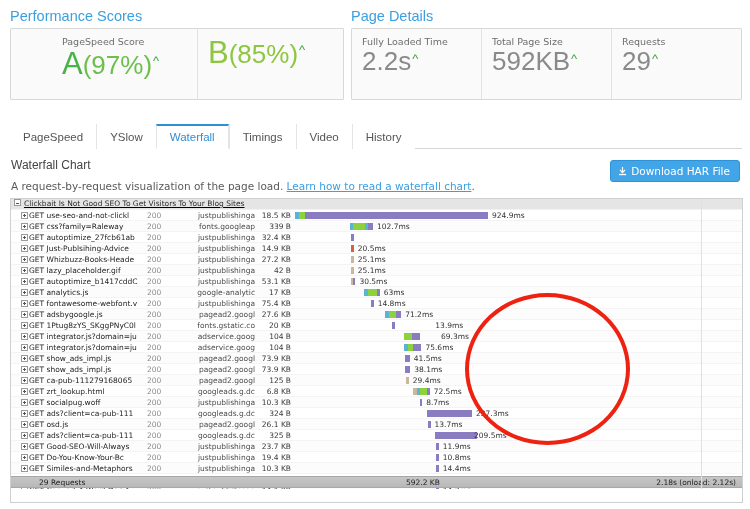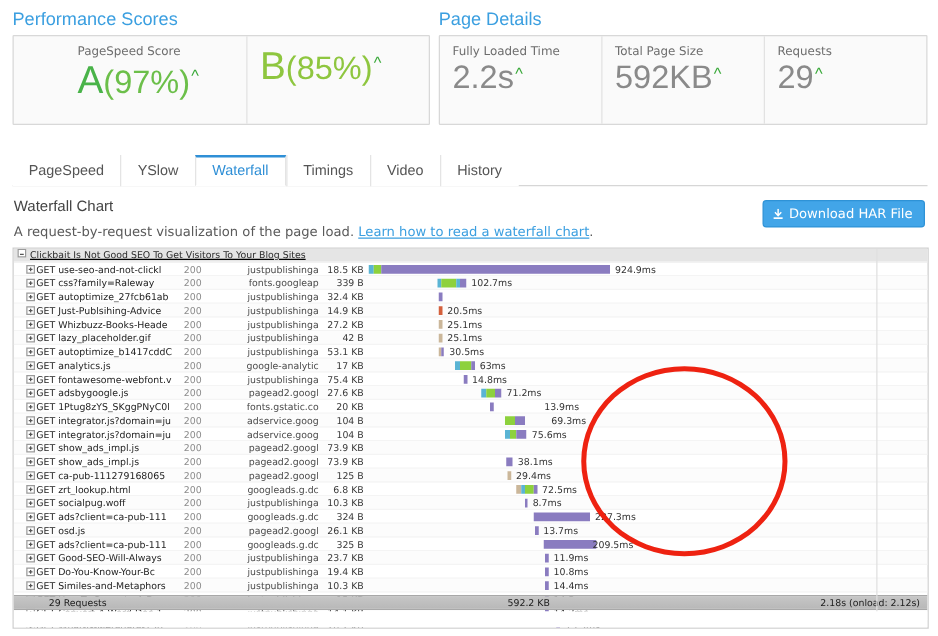--- a/index.html
+++ b/index.html
@@ -566,20 +566,26 @@
           </div>
         </div>
         <div class="wf-row">
           <div class="c-exp">
             <div class="expander plus"></div>
           </div>
           <div class="c-url">GET show_ads_impl.js</div>
           <div class="c-status">200</div>
           <div class="c-domain">pagead2.googl</div>
           <div class="c-size">73.9 KB</div>
+          <div class="c-bar">
+            <div class="bar" style="left: 109.725px;">
+              <div class="seg s-purple" style="width: 5px;"></div>
+            </div>
+            <div class="bar-label" style="left: 118.725px;">41.5ms</div>
+          </div>
         </div>
         <div class="wf-row">
           <div class="c-exp">
             <div class="expander plus"></div>
           </div>
           <div class="c-url">GET show_ads_impl.js</div>
           <div class="c-status">200</div>
           <div class="c-domain">pagead2.googl</div>
           <div class="c-size">73.9 KB</div>
           <div class="c-bar">

